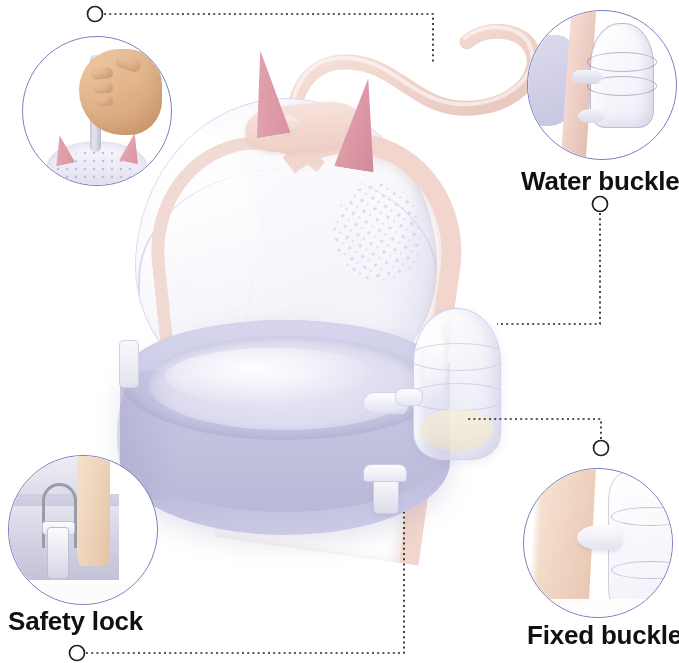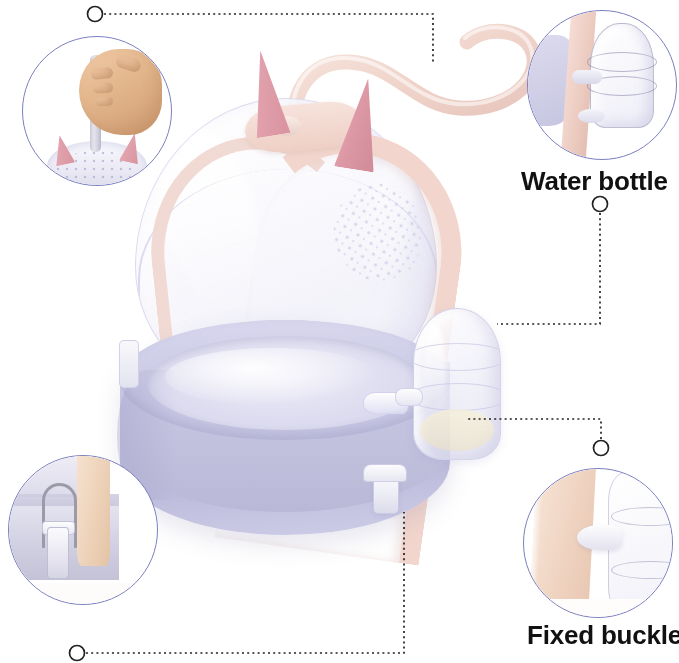--- a/index.html
+++ b/index.html
@@ -496,36 +496,37 @@
         <div class="c2-base"></div>
         <div class="c2-strap"></div>
         <div class="c2-bottle"></div>
         <div class="c2-ring a"></div>
         <div class="c2-ring b"></div>
         <div class="c2-spout"></div>
         <div class="c2-cap"></div>
       </div>
     </div>
   </div>
-  <div class="label" id="lb-1" style="left: 521px; top: 168px; color: rgb(17, 17, 17);">Water bottle</div>
+  <div class="label" id="lb-1" style="left: 521px; top: 168px; color: rgb(17, 17, 17);">Water buckle</div>
 
   <div class="callout" id="co-2" style="left: 8px; top: 455px; width: 150px; height: 150px; border-color: rgb(123, 127, 192);">
     <div class="inner">
       <div class="art">
         <div class="c3-top"></div>
         <div class="c3-band"></div>
         <div class="c3-body"></div>
         <div class="c3-tan"></div>
         <div class="c3-wire"></div>
         <div class="c3-clip-top"></div>
         <div class="c3-clip"></div>
         <div class="c3-white"></div>
       </div>
     </div>
   </div>
+  <div class="label" id="lb-2" style="left: 8px; top: 608px; color: rgb(17, 17, 17);">Safety lock</div>
 
   <div class="callout" id="co-3" style="left: 523px; top: 468px; width: 150px; height: 150px; border-color: rgb(123, 127, 192);">
     <div class="inner">
       <div class="art">
         <div class="c4-bottle"></div>
         <div class="c4-ring a"></div>
         <div class="c4-ring b"></div>
         <div class="c4-strap"></div>
         <div class="c4-strapedge"></div>
         <div class="c4-stem"></div>

